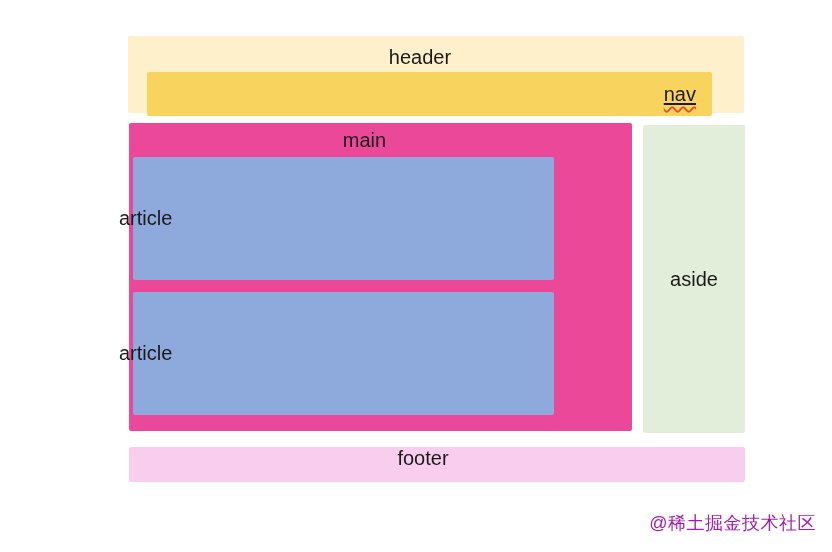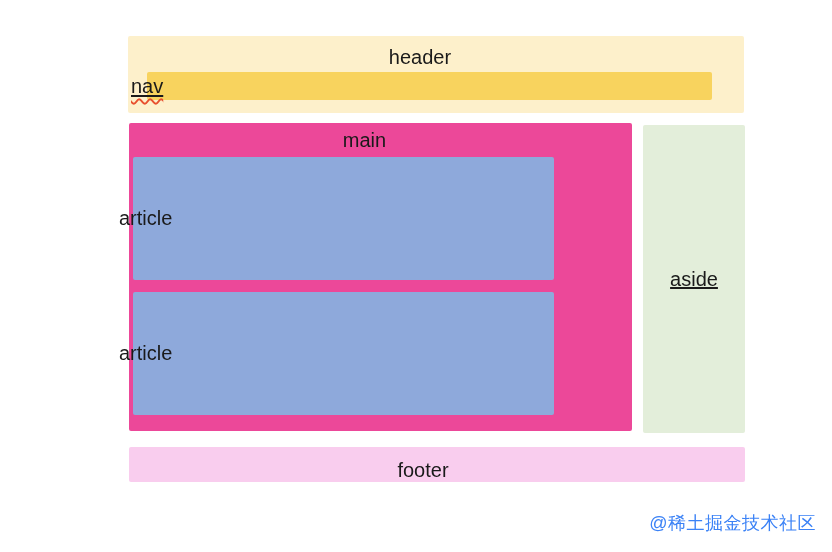--- a/index.html
+++ b/index.html
@@ -13,23 +13,23 @@
   }
   .box { position: absolute; border-radius: 2px; }
   .sec-label { font-size: 20px; line-height: 24px; text-align: center; }
   .shift   { display: inline-block; transform: translateX(-16px); }
   .shift-sm{ display: inline-block; transform: translateX(-14px); }
 
   .header { left: 128px; top: 36px; width: 616px; height: 77px; background: #fdf0cb; }
   .header-label { padding-top: 9px; }
 
   .nav {
-    position: absolute; left: 19px; top: 36px; width: 565px; height: 28px;
+    position: absolute; left: 19px; top: 36px; width: 565px; height: 44px;
     background: #f8d35e; border-radius: 2px;
-    display: flex; align-items: center; justify-content: flex-start;
+    display: flex; align-items: center; justify-content: flex-end;
   }
   .nav-link {
     font-size: 20px; line-height: 22px; cursor: pointer;
     display: inline-block; transform: translateX(-16px);
     text-decoration-line: underline;
     text-decoration-style: wavy;
     text-decoration-color: #e8502e;
     text-decoration-thickness: 2px;
     text-underline-offset: 5px;
   }
@@ -50,32 +50,31 @@
     display: flex; align-items: center; justify-content: flex-start;
     font-size: 20px;
   }
   .article-1 { top: 34px; }
   .article-2 { top: 169px; }
 
   .aside {
     left: 643px; top: 125px; width: 102px; height: 308px; background: #e3eeda;
     display: flex; align-items: center; justify-content: center;
     font-size: 20px;
-    text-decoration: underline;
   }
 
   .footer {
     left: 129px; top: 447px; width: 616px; height: 35px; background: #f9cdee;
-    display: flex; align-items: flex-end; justify-content: center;
+    display: flex; align-items: flex-start; justify-content: center;
     font-size: 20px;
   }
 
   .watermark {
     position: absolute; top: 511px; right: 16px;
-    font-size: 18px; color: #3b82f6; letter-spacing: 0.5px; text-align: center;
+    font-size: 18px; color: #a21caf; letter-spacing: 0.5px; text-align: center;
   }
 </style>
 </head>
 <body>
 
 <div class="canvas">
 
   <div class="box header" style="background-color: rgb(253, 240, 203);">
     <div class="sec-label header-label">
       <span class="shift">header</span>

